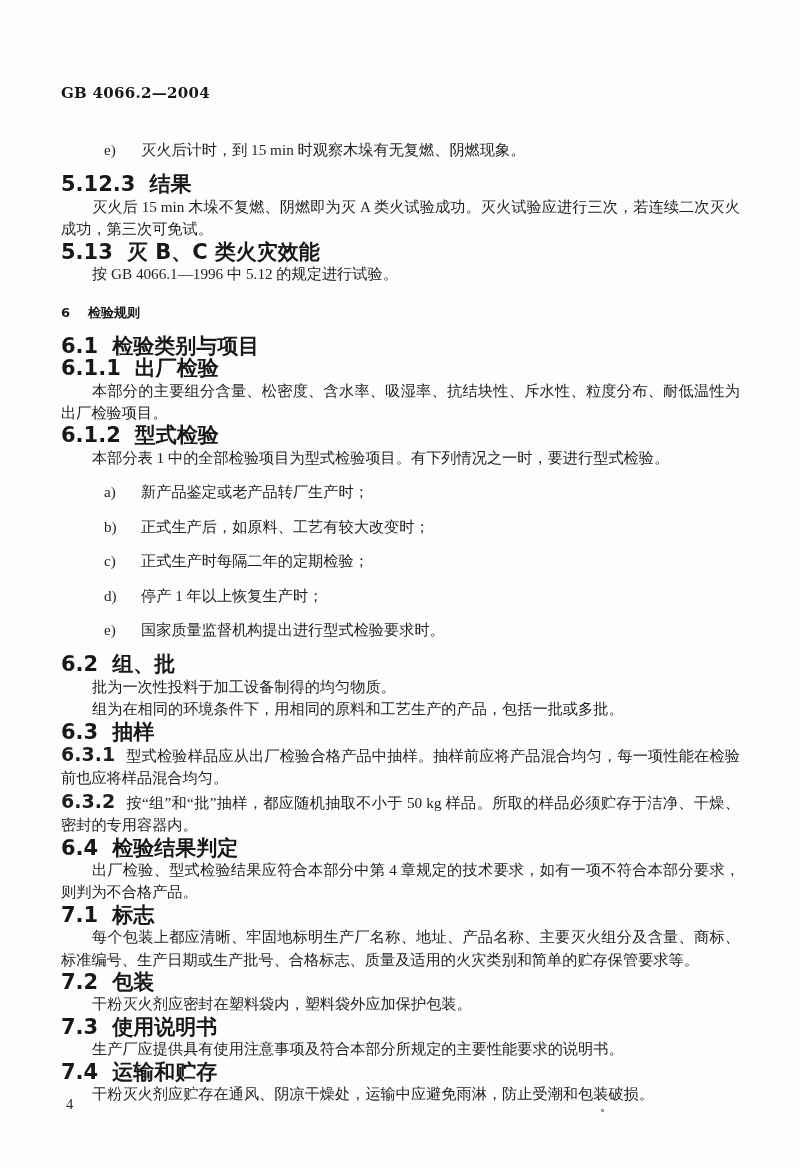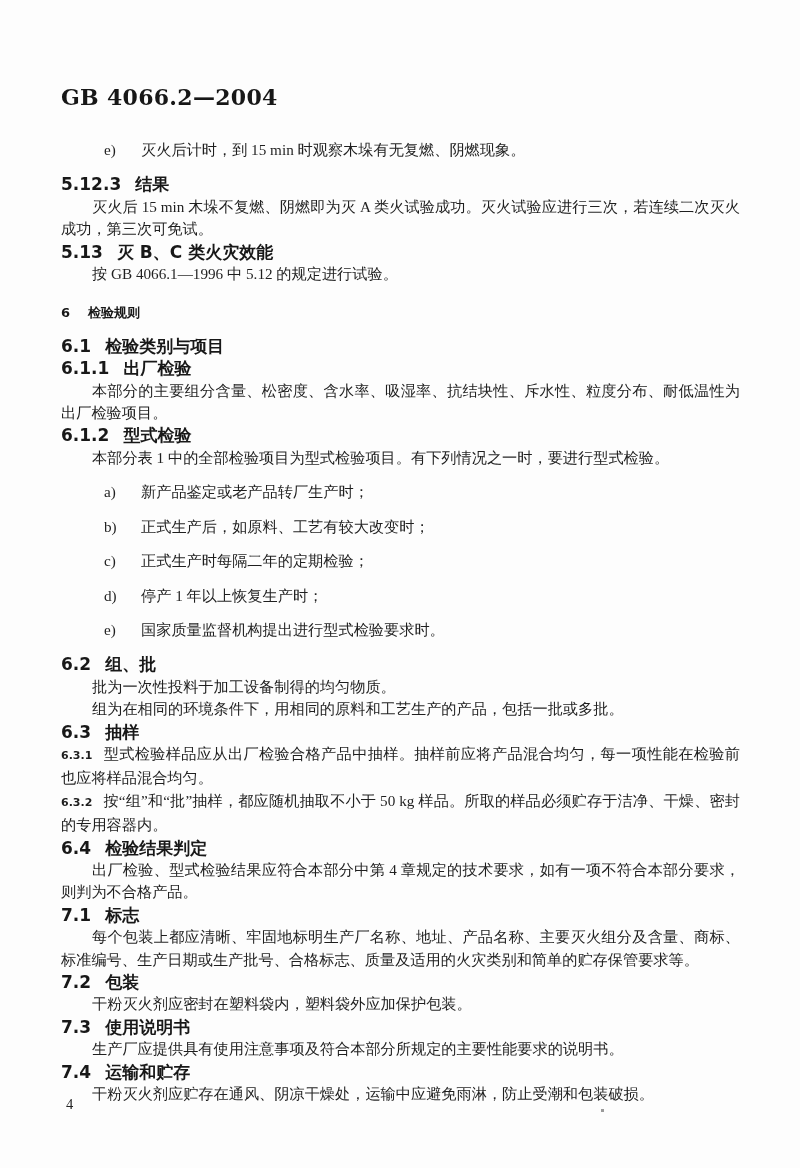--- a/index.html
+++ b/index.html
@@ -14,21 +14,21 @@
     position:relative;
     width:800px; height:1168px;
     overflow:hidden;
     background:#fdfdfd;
   }
   .doc-header {
     position:absolute;
     left:61px; top:84px;
     font-family:"DejaVu Serif", serif;
     font-weight:bold;
-    font-size:22px;
+    font-size:15px;
     letter-spacing:0.3px;
     color:#171717;
   }
   .body-wrap {
     position:absolute;
     left:61px; top:127px;
     width:679px;
     font-size:15.2px;
     line-height:22.4px;
   }
@@ -37,36 +37,36 @@
     text-indent:31px;
     text-align:justify;
   }
   .numbered-para {
     margin:0;
     text-align:justify;
   }
   .numbered-para .num {
     font-family:"DejaVu Sans", sans-serif;
     font-weight:bold;
-    font-size:11px;
+    font-size:19px;
     margin-right:11px;
   }
   .list-item {
     margin:12px;
     padding-left:31px;
   }
   .list-item .marker {
     display:inline-block;
     width:37px;
   }
   .heading {
     margin:0;
     font-family:"DejaVu Sans", sans-serif;
     font-weight:bold;
-    font-size:17px;
+    font-size:21px;
     color:#181818;
   }
   .heading .num { margin-right:14px; }
   .chapter-heading {
     margin:17px 0 10px 0;
     font-family:"DejaVu Sans", sans-serif;
     font-weight:bold;
     font-size:13px;
     color:#181818;
   }

